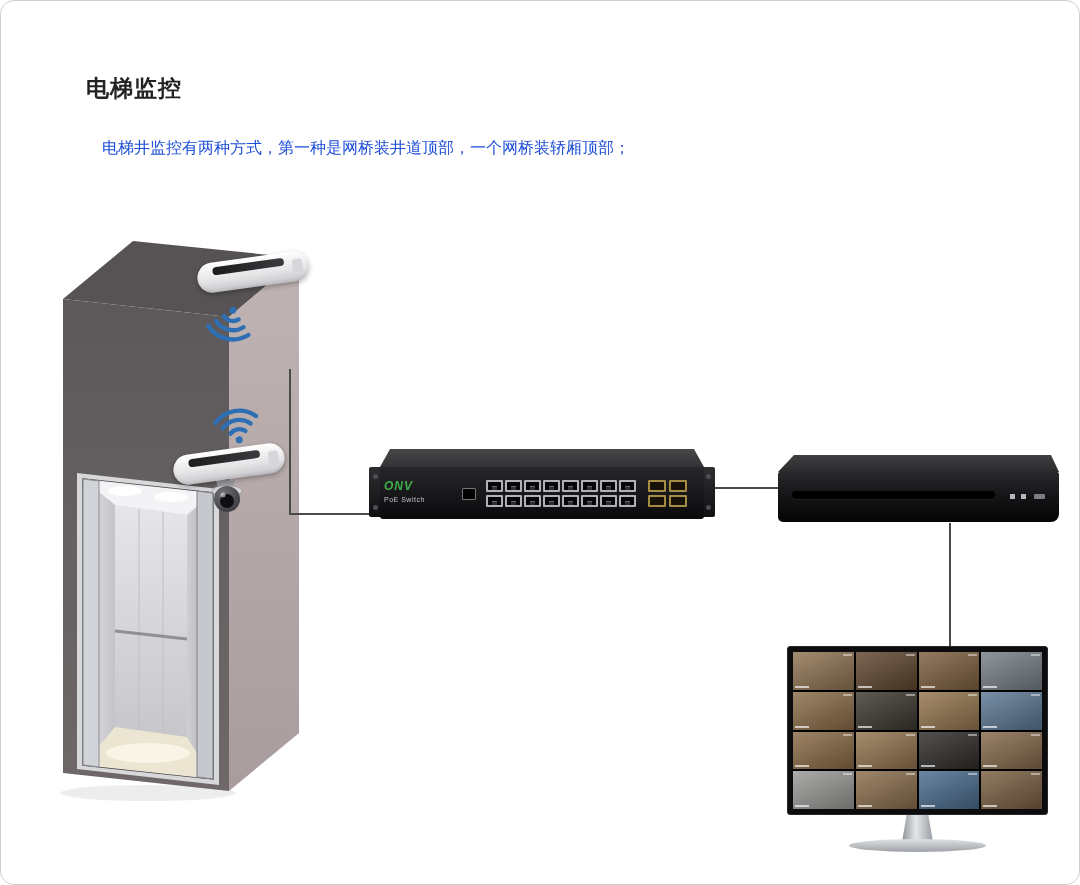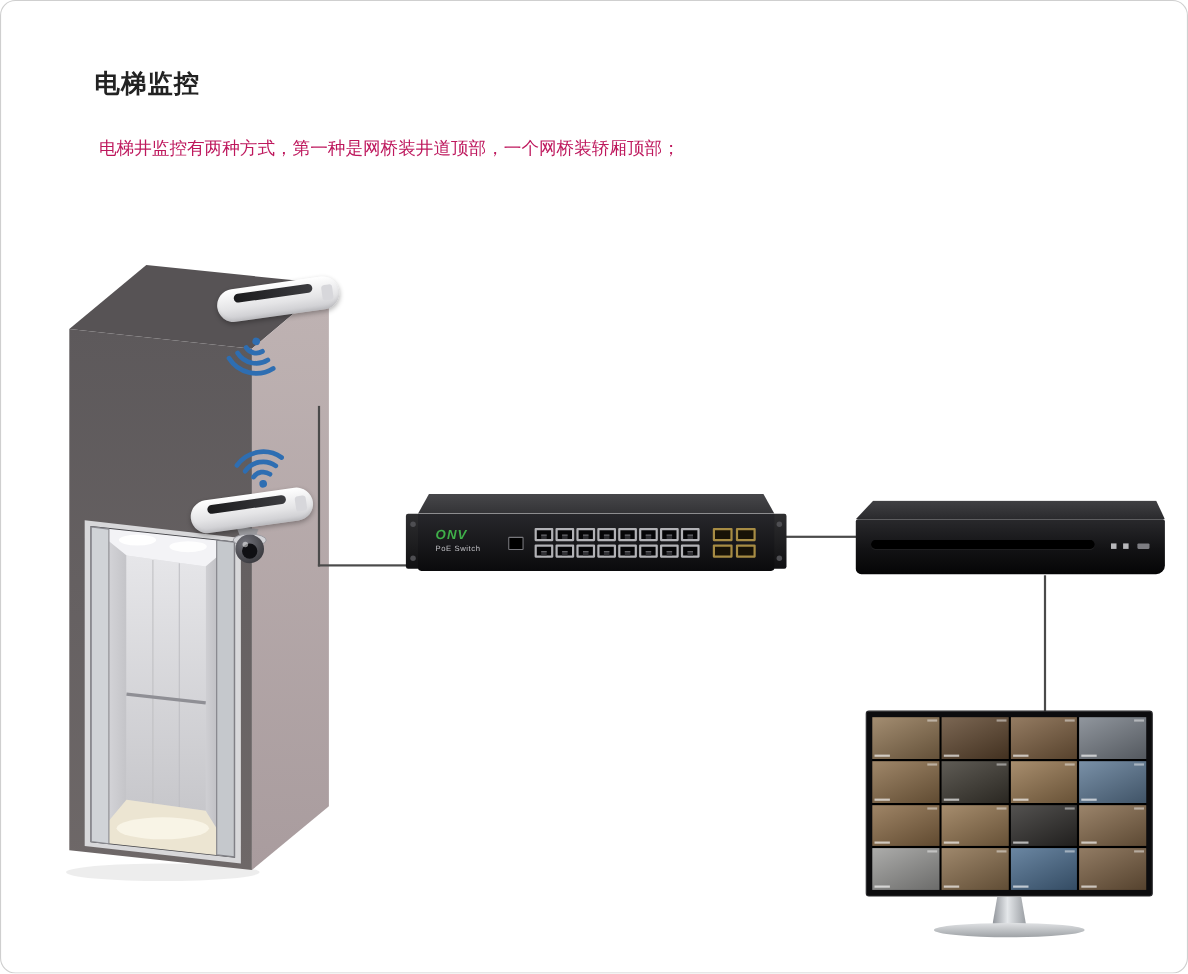--- a/index.html
+++ b/index.html
@@ -2,23 +2,23 @@
 <html style="--wifi: #2e6eb2; --cable: #4a4a4a;"><head>
 <meta charset="utf-8">
 <style>
   html,body{margin:0;padding:0;background:#fff;}
   .page{
     position:relative;width:1080px;height:885px;box-sizing:border-box;
     background:#fff;border:1px solid #cfcfcf;border-radius:14px;overflow:hidden;
     font-family:"Liberation Sans", sans-serif;
   }
   
-  .header{position:absolute;left:85px;top:60px;}
+  .header{position:absolute;left:85px;top:72px;}
   .title{margin:0 0 26px 0;font-size:23px;font-weight:700;color:#222;letter-spacing:1px;}
-  .desc{margin:4px;font-size:16px;color:#be185d;line-height:36px;}
+  .desc{margin:16px;font-size:16px;color:#1d4ed8;line-height:36px;}
   
   .cable{position:absolute;background:var(--cable,#4a4a4a);z-index:2;}
   .c1v{left:288px;top:368px;width:2px;height:146px;}
   .c1h{left:288px;top:512px;width:84px;height:2px;}
   .c2{left:712px;top:486px;width:66px;height:2px;}
   .c3{left:948px;top:522px;width:2px;height:124px;}
   
   .shaft{position:absolute;left:52px;top:232px;width:252px;height:575px;z-index:1;}
   
   .bridge{position:absolute;width:112px;height:30px;border-radius:15px;z-index:4;
@@ -37,21 +37,21 @@
   .sw-ear{position:absolute;top:18px;width:13px;height:50px;border-radius:2px;
     background:linear-gradient(180deg,#2e2e30,#101012);}
   .sw-ear.l{left:0;} .sw-ear.r{right:0;}
   .sw-ear::before,.sw-ear::after{content:"";position:absolute;left:4px;width:5px;height:5px;border-radius:50%;background:#4e4e52;}
   .sw-ear::before{top:7px;} .sw-ear::after{bottom:7px;}
   .sw-top{position:absolute;left:11px;right:11px;top:0;height:18px;
     background:linear-gradient(#47474a,#333336);
     clip-path:polygon(10px 0,calc(100% - 10px) 0,100% 100%,0 100%);}
   .sw-body{position:absolute;left:11px;right:11px;top:18px;height:52px;border-radius:0 0 3px 3px;
     background:linear-gradient(180deg,#27272b,#0a0a0c);}
-  .sw-logo{position:absolute;left:16px;top:13px;line-height:1;}
+  .sw-logo{position:absolute;left:4px;top:13px;line-height:1;}
   .sw-brand{font-size:12px;font-weight:700;font-style:italic;color:#3fae49;letter-spacing:1px;}
   .sw-model{margin-top:4px;font-size:7px;color:#c3c3c7;letter-spacing:.5px;}
   .sw-console{position:absolute;left:82px;top:21px;width:12px;height:10px;background:#000;border:1px solid #77777c;border-radius:1px;}
   .sw-ports{position:absolute;left:106px;top:13px;display:grid;grid-template-columns:repeat(8,17px);grid-auto-rows:12px;gap:3px 2px;}
   .rj45{box-sizing:border-box;width:17px;height:12px;background:#060608;border:2px solid #b2b2b6;border-radius:1px;position:relative;}
   .rj45 i{position:absolute;left:4px;bottom:0;width:5px;height:3px;background:#2e2e32;border-top:1px solid #6a6a6e;}
   .sw-uplink{position:absolute;left:268px;top:13px;display:grid;grid-template-columns:repeat(2,18px);grid-auto-rows:12px;gap:3px 3px;}
   .sfp{box-sizing:border-box;width:18px;height:12px;background:#171207;border:2px solid #a78c44;border-radius:1px;}
   
   .nvr{position:absolute;left:777px;top:454px;width:281px;height:70px;z-index:3;}

